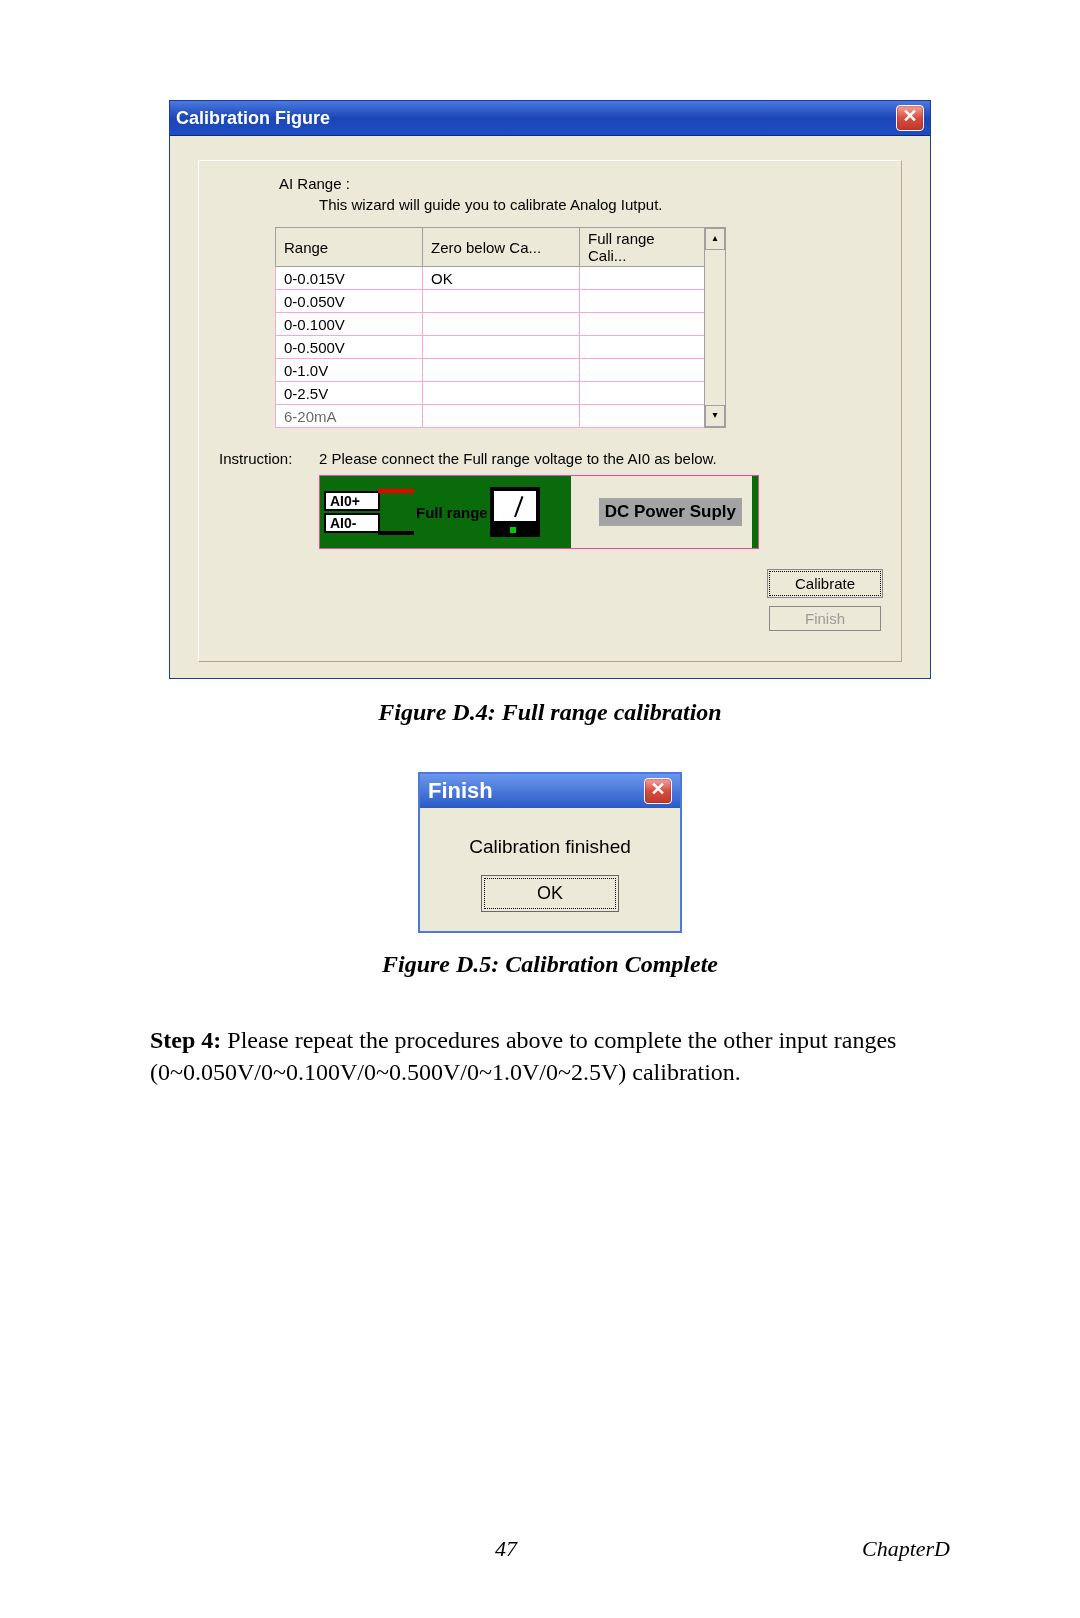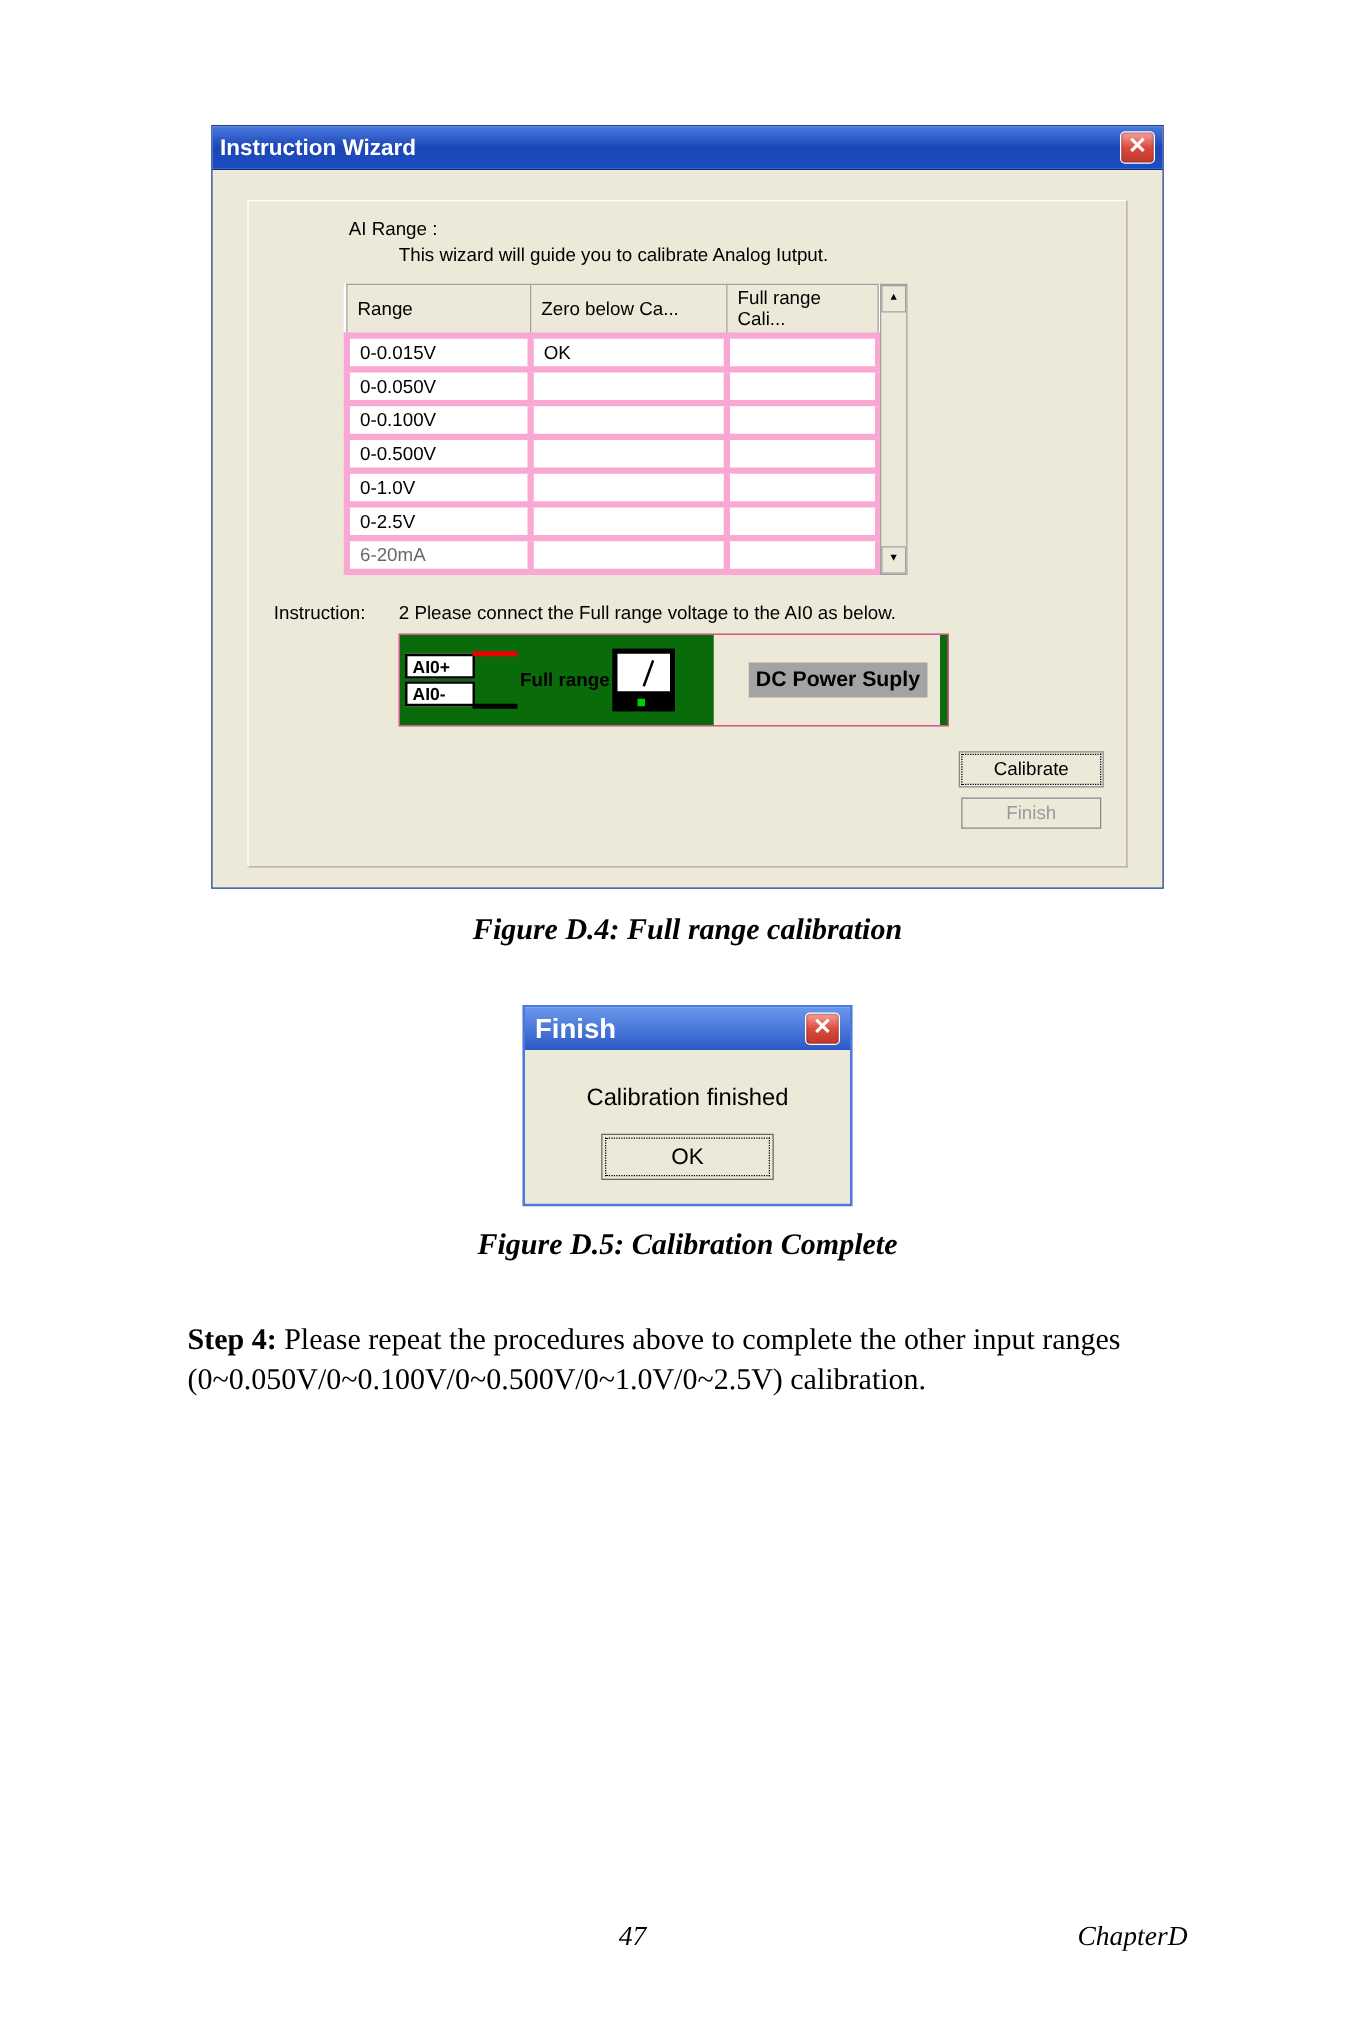--- a/index.html
+++ b/index.html
@@ -75,21 +75,21 @@
     width: 430px;
   }
   table.grid th {
     background: #ece9d8;
     border: 1px solid #a0a0a0;
     font-weight: normal;
     text-align: left;
     padding: 2px 8px;
   }
   table.grid td {
-    border: 5px solid #f9a8d4;
+    border: 1px solid #f9a8d4;
     padding: 1px 8px;
     height: 20px;
     white-space: nowrap;
   }
   .scrollbar {
     width: 20px;
     background: #ece9d8;
     border: 1px solid #a0a0a0;
     margin-left: -1px;
     display: flex;
@@ -189,21 +189,21 @@
     font-family:"Times New Roman",serif; font-style:italic; font-size:22px;
   }
 </style>
 </head>
 <body>
 
 <div class="page">
 
   <div class="wizard-window">
     <div class="titlebar">
-      <span>Instruction Wizard</span>
+      <span>Calibration Figure</span>
       <div class="close-btn">✕</div>
     </div>
     <div class="wizard-body">
       <div class="inner-panel">
         <div class="label-row">AI Range :</div>
         <div class="sublabel">This wizard will guide you to calibrate Analog Iutput.</div>
 
         <div class="table-area">
           <table class="grid">
             <tbody>

